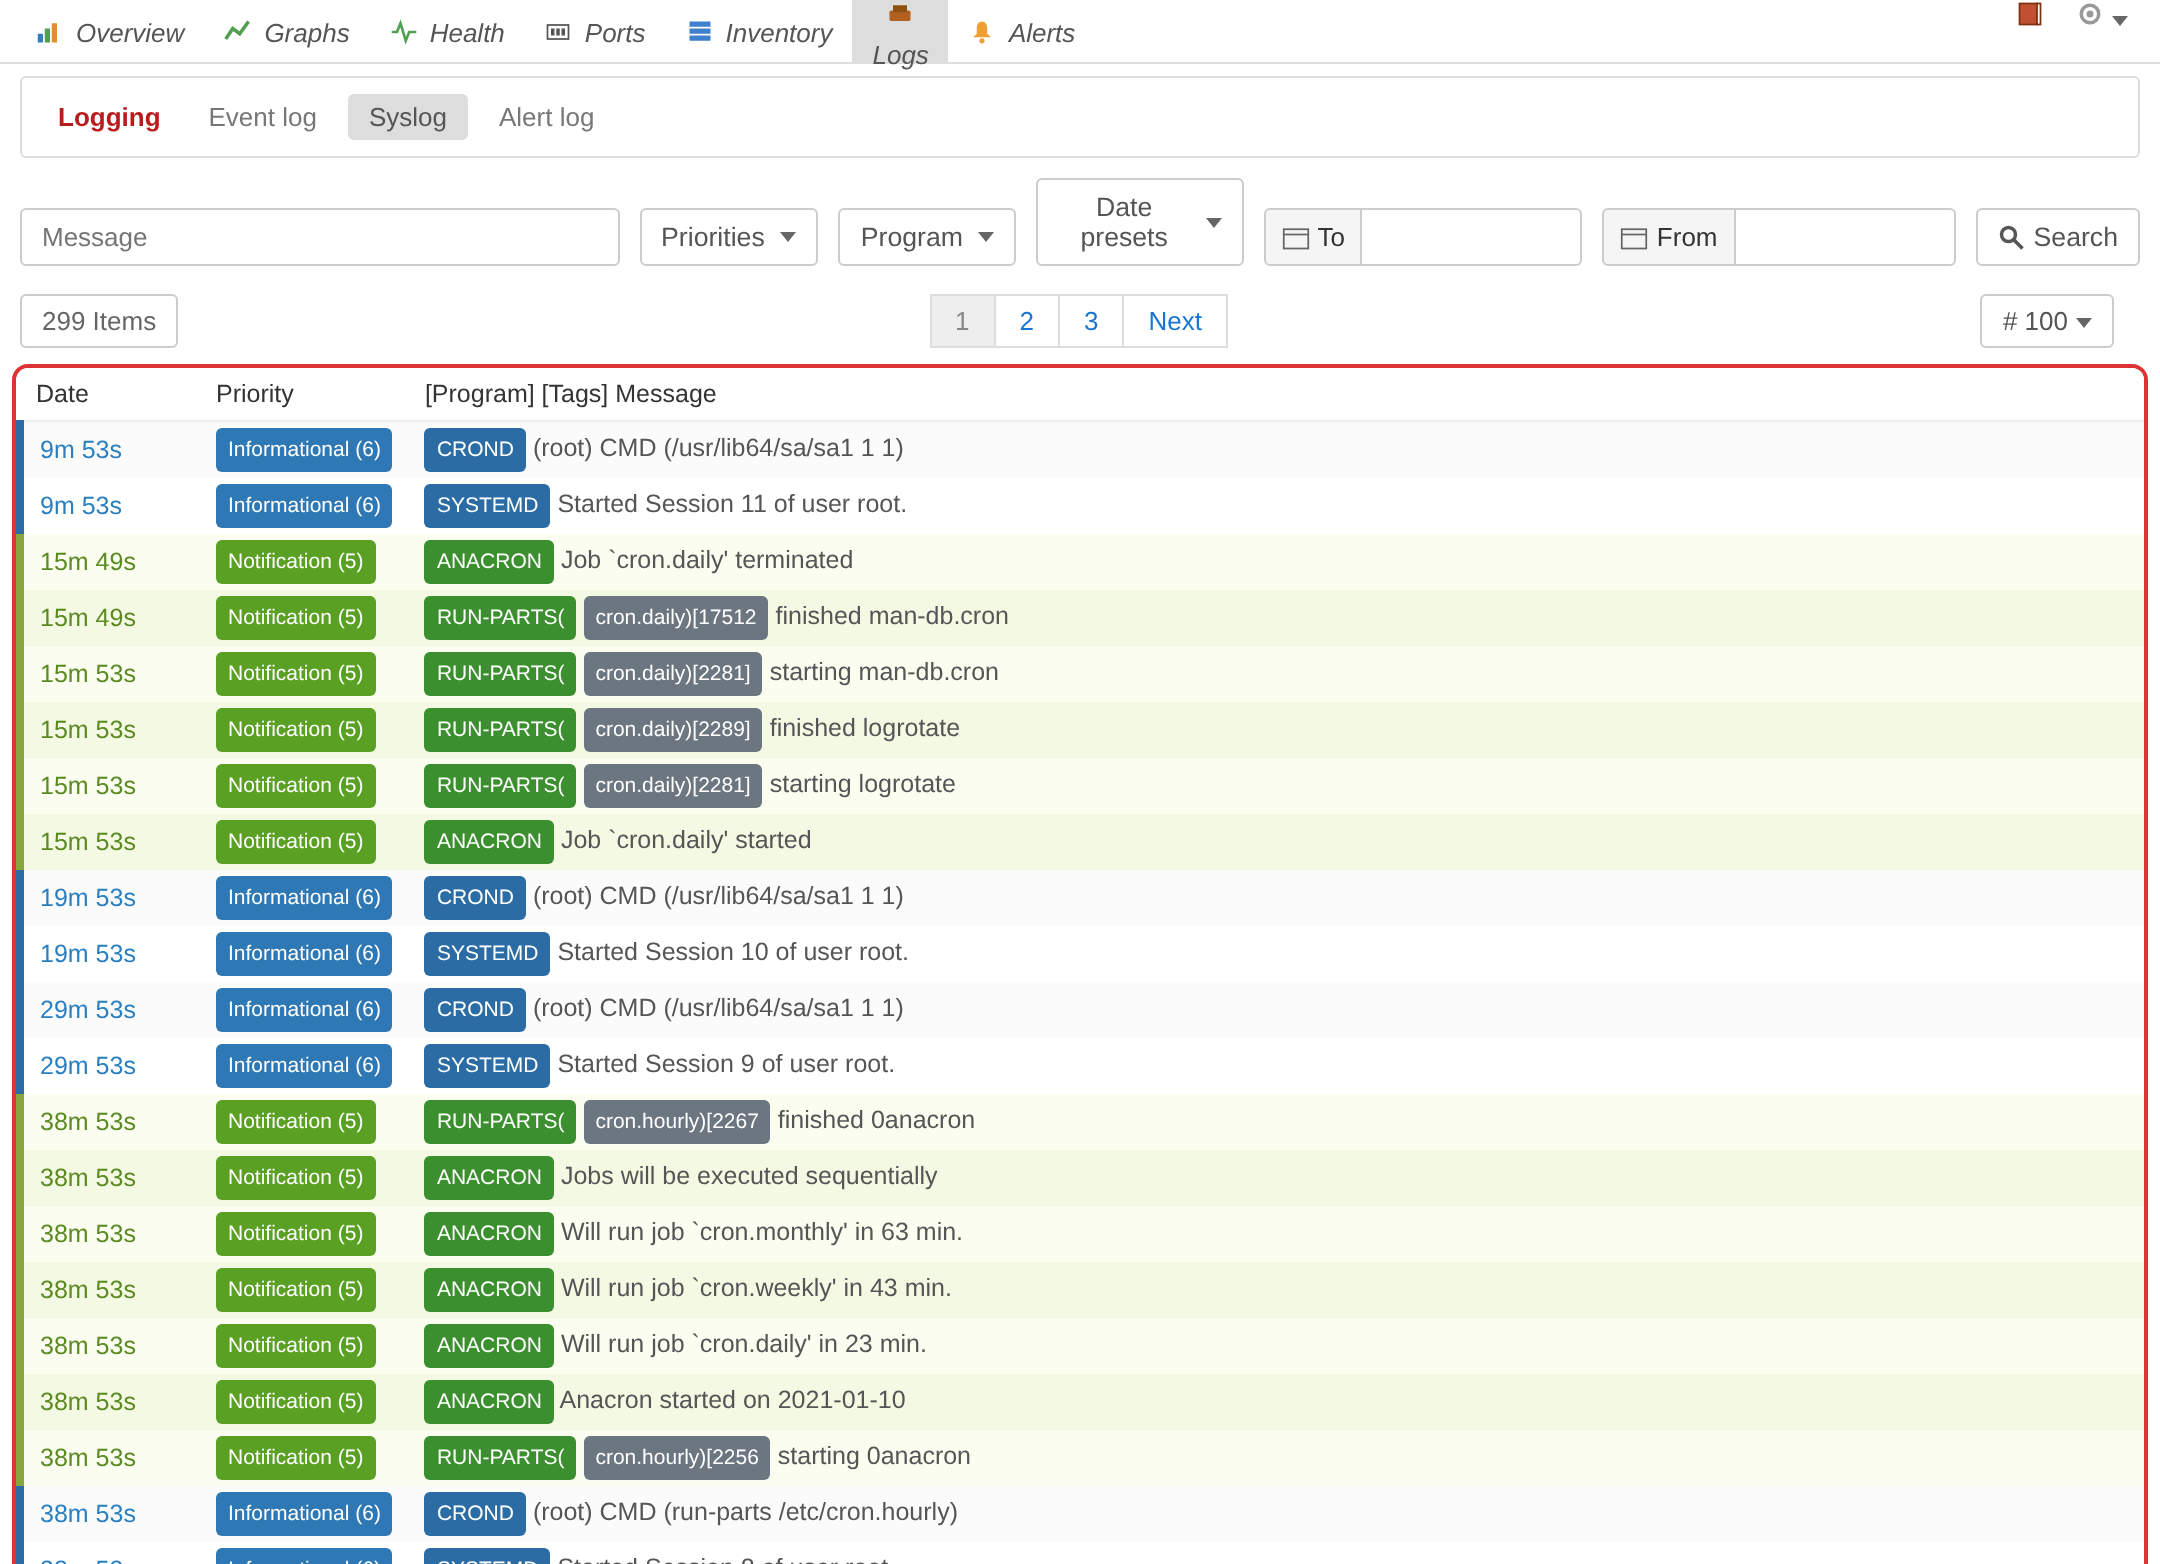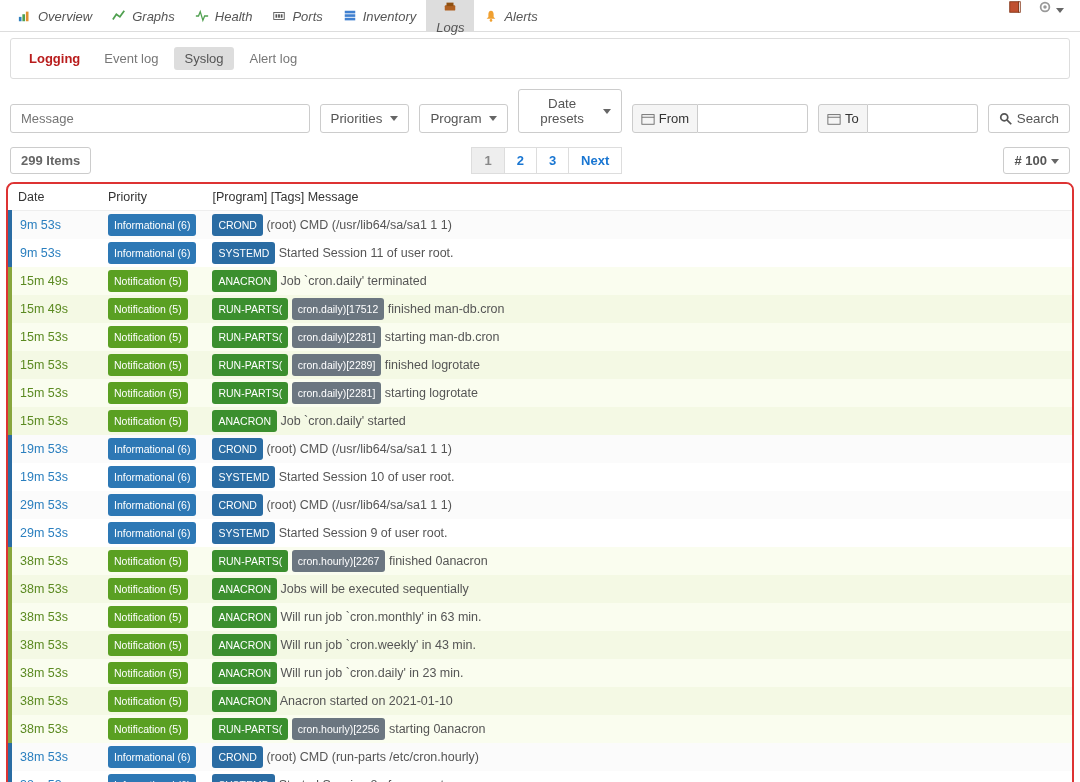--- a/index.html
+++ b/index.html
@@ -16,21 +16,21 @@
 .subnav .tab.active { background: #ddd; color: #555; }
 .filters { display: flex; gap: 10px; padding: 10px; align-items: flex-end; }
 .input { border: 1px solid #ccc; border-radius: 3px; padding: 6px 10px; font-size: 13px; background: #fff; color: #888; }
 .input.msg { width: 335px; }
 .btn { border: 1px solid #ccc; border-radius: 3px; padding: 6px 10px; background: #fff; color: #555; cursor: pointer; display: inline-flex; align-items: center; gap: 4px; }
 .caret::after { content: ""; display: inline-block; border-left: 4px solid transparent; border-right: 4px solid transparent; border-top: 5px solid #666; margin-left: 4px; vertical-align: middle; }
 .daterange { display: flex; gap: 0; }
 .daterange .lbl { border: 1px solid #ccc; border-radius: 3px 0 0 3px; padding: 6px 8px; background: #f5f5f5; display: flex; align-items: center; gap: 4px; }
 .daterange .inp { border: 1px solid #ccc; border-left: none; border-radius: 0 3px 3px 0; width: 110px; }
 .searchbtn { margin-left: auto; }
-.row2 { display: flex; align-items: center; padding: 4px 10px 8px 10px; font-weight: bold; }
+.row2 { display: flex; align-items: center; padding: 4px 23px 8px 10px; }
 .items-count { border: 1px solid #ccc; border-radius: 3px; padding: 5px 10px; color: #666; }
 .pagination { display: flex; gap: 0; margin: 0 auto; }
 .pagination .pg { border: 1px solid #ddd; padding: 5px 12px; color: #1976d2; cursor: pointer; margin-left: -1px; }
 .pagination .pg.active { background: #eee; color: #888; }
 .pagesize { border: 1px solid #ccc; border-radius: 3px; padding: 5px 10px; color: #555; }
 .table-wrap { margin: 0 6px; border: 2px solid #d33; border-radius: 8px; overflow: hidden; }
 table { width: 100%; border-collapse: collapse; }
 th { text-align: left; padding: 6px 8px; font-size: 12.5px; font-weight: normal; color: #333; background: #fff; border-bottom: 1px solid #eee; }
 td { padding: 3px 8px; font-size: 12.5px; vertical-align: middle; border-bottom: 0; }
 tr.row { line-height: 18px; }
@@ -129,31 +129,31 @@
   <input class="input msg" placeholder="Message" style="">
   <button class="btn caret">Priorities</button>
   <button class="btn caret">Program</button>
   <button class="btn caret">Date presets</button>
   <div class="daterange">
     <span class="lbl">
         <svg class="icon" viewBox="0 0 16 16">
           <rect x="1" y="3" width="14" height="11" fill="none" stroke="#666"></rect>
           <line x1="1" y1="6" x2="15" y2="6" stroke="#666"></line>
         </svg>
-        <span>From</span>
+        <span>To</span>
       </span>
     <input class="input inp" style="">
   </div>
   <div class="daterange">
     <span class="lbl">
         <svg class="icon" viewBox="0 0 16 16">
           <rect x="1" y="3" width="14" height="11" fill="none" stroke="#666"></rect>
           <line x1="1" y1="6" x2="15" y2="6" stroke="#666"></line>
         </svg>
-        <span>To</span>
+        <span>From</span>
       </span>
     <input class="input inp" style="">
   </div>
   <button class="btn searchbtn">
       <svg class="icon" viewBox="0 0 16 16">
         <circle cx="6" cy="6" r="4" fill="none" stroke="#555" stroke-width="2"></circle>
         <line x1="9" y1="9" x2="14" y2="14" stroke="#555" stroke-width="2"></line>
       </svg>
       <span>Search</span>
     </button>

